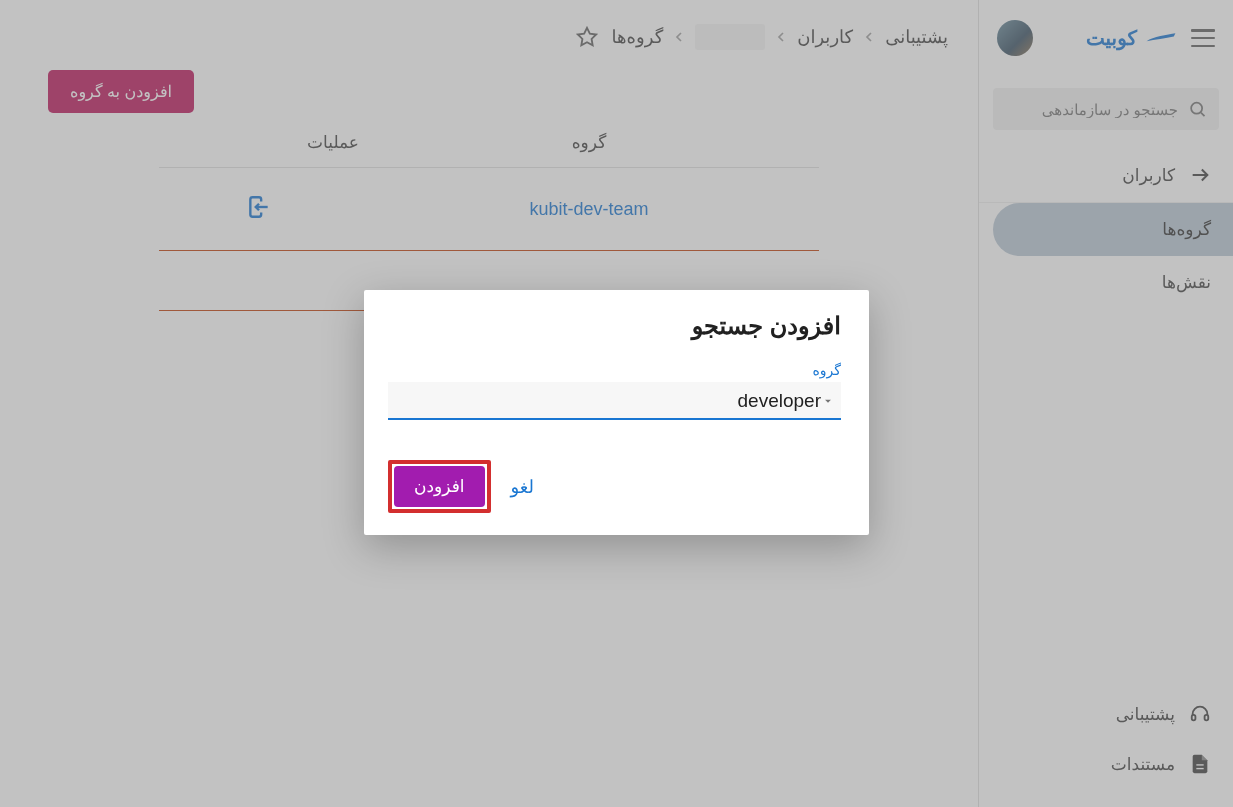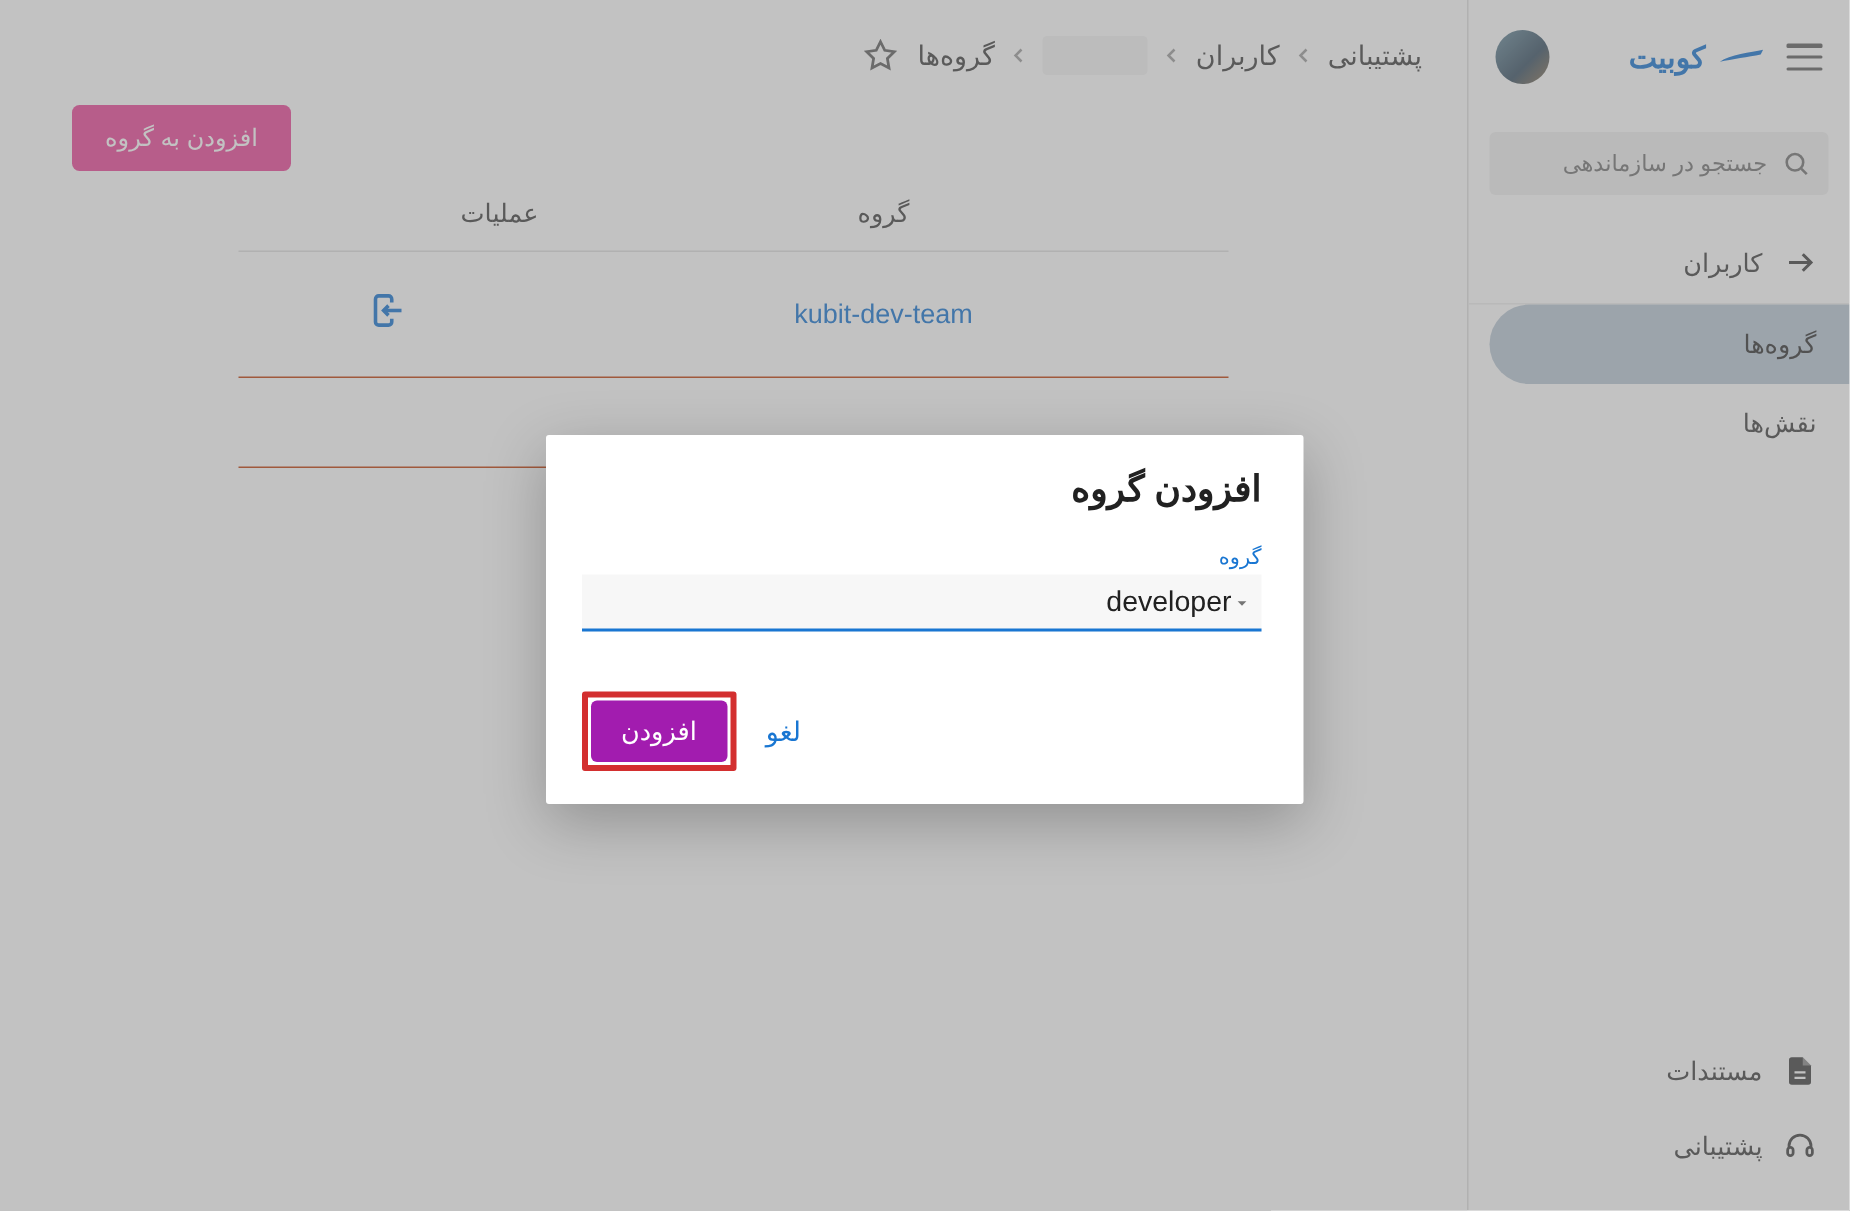--- a/index.html
+++ b/index.html
@@ -168,21 +168,21 @@
   margin-right: 6px;
 }
 .content {
   flex: 1;
   position: relative;
 }
 .add-to-group-btn {
   position: absolute;
   left: 48px;
   top: 0;
-  background: #ec4899;
+  background: #be185d;
   color: #fff;
   border: none;
   padding: 12px 22px;
   border-radius: 5px;
   font-size: 16px;
   cursor: pointer;
   font-family: inherit;
 }
 .table-wrap {
   margin: 0 auto;
@@ -392,43 +392,43 @@
       </div>
       <div class="nav-item sub active">
         <span>گروه‌ها</span>
       </div>
       <div class="nav-item sub">
         <span>نقش‌ها</span>
       </div>
     </nav>
     <div class="sidebar-footer">
       <div class="footer-item">
+        <svg class="footer-icon" viewBox="0 0 24 24" fill="none" stroke="currentColor" stroke-width="2">
+            <path d="M4 13v-1a8 8 0 0 1 16 0v1"></path>
+            <rect x="3" y="13" width="4" height="6" rx="2"></rect>
+            <rect x="17" y="13" width="4" height="6" rx="2"></rect>
+          </svg>
+        <span>پشتیبانی</span>
+      </div>
+      <div class="footer-item">
         <svg class="footer-icon" viewBox="0 0 24 24" fill="currentColor">
             <path d="M14 2H6a2 2 0 0 0-2 2v16a2 2 0 0 0 2 2h12a2 2 0 0 0 2-2V8l-6-6z"></path>
             <path d="M14 2v6h6" fill="#fff" opacity="0.4"></path>
             <line x1="8" y1="13" x2="16" y2="13" stroke="#fff" stroke-width="1.5"></line>
             <line x1="8" y1="17" x2="16" y2="17" stroke="#fff" stroke-width="1.5"></line>
           </svg>
         <span>مستندات</span>
       </div>
-      <div class="footer-item">
-        <svg class="footer-icon" viewBox="0 0 24 24" fill="none" stroke="currentColor" stroke-width="2">
-            <path d="M4 13v-1a8 8 0 0 1 16 0v1"></path>
-            <rect x="3" y="13" width="4" height="6" rx="2"></rect>
-            <rect x="17" y="13" width="4" height="6" rx="2"></rect>
-          </svg>
-        <span>پشتیبانی</span>
-      </div>
     </div>
   </aside>
 </div>
 
 <div class="overlay">
   <div class="dialog">
-    <div class="dialog-title">افزودن گروه</div>
+    <div class="dialog-title">افزودن جستجو</div>
     <div class="field-label">گروه</div>
     <div class="select-wrap">
       <svg class="select-caret" viewBox="0 0 24 24" fill="currentColor">
           <path d="M7 10l5 5 5-5z"></path>
         </svg>
       <input class="select-input" value="developer" style="">
     </div>
     <div class="dialog-actions">
       <div class="btn-submit-wrap">
         <button class="btn-submit">افزودن</button>

